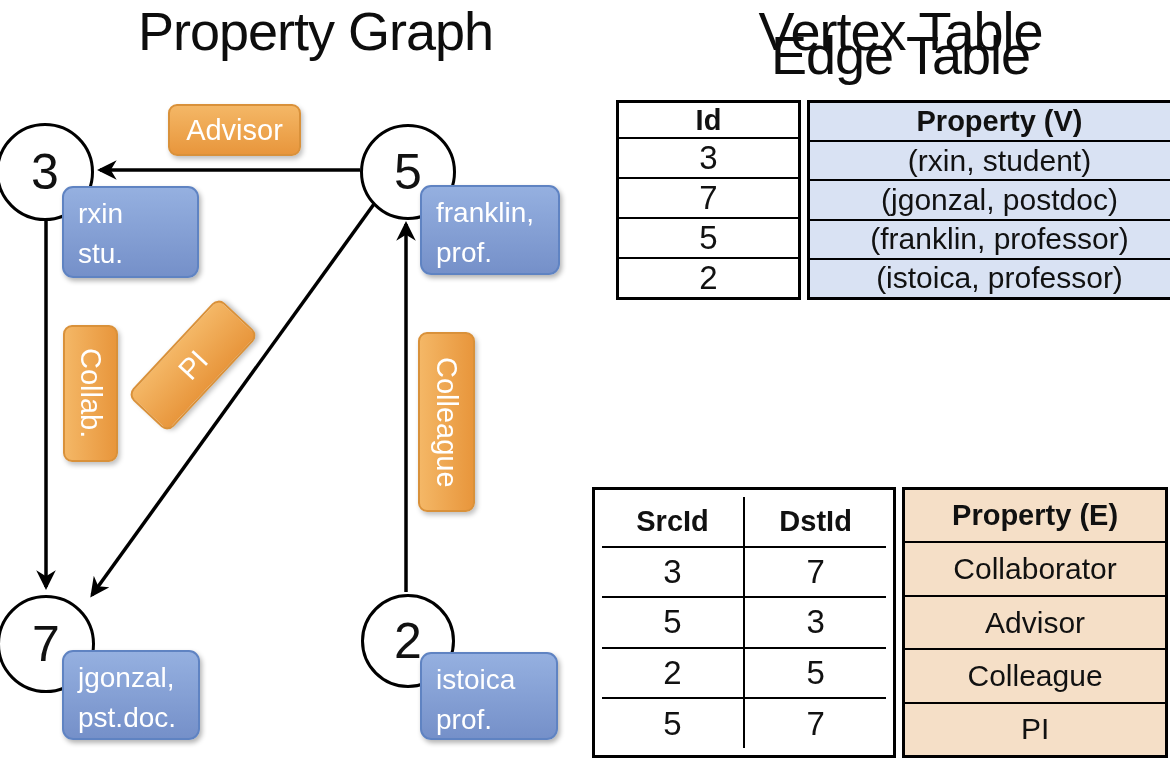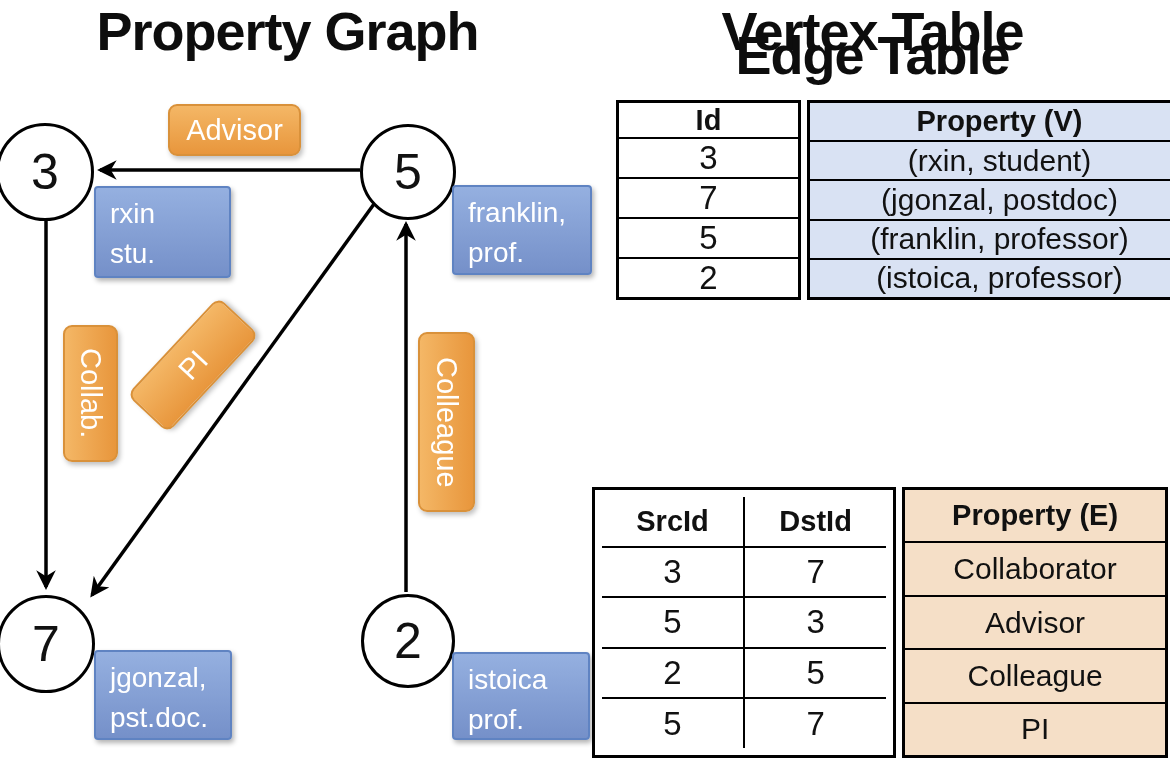--- a/index.html
+++ b/index.html
@@ -1,38 +1,38 @@
 <!DOCTYPE html>
 <html><head>
 <meta charset="utf-8">
 <style>
   html,body{margin:0;padding:0;background:#fff;width:1170px;height:760px;overflow:hidden;
     font-family:"Liberation Sans", sans-serif;color:#111;}
   .canvas{position:relative;width:1170px;height:760px;background:#fff;}
 
   
-  .big-title{position:absolute;margin:0;font-weight:700;font-size:54px;color:#0d0d0d;
-    text-align:center;letter-spacing:-1px;white-space:nowrap;}
+  .big-title{position:absolute;margin:0;font-weight:400;font-size:54px;color:#0d0d0d;
+    text-align:center;letter-spacing:-1px;white-space:nowrap;padding-left:28px;}
   #graph-title{left:0;top:10;width:575px;}
   #vertex-title{left:585px;top:16;width:575px;}
   #edge-title{left:585px;top:400;width:575px;margin-top:24px;}
 
   
   #edge-svg{position:absolute;left:0;top:0;width:585px;height:760px;}
   .node{position:absolute;border:3px solid #000;border-radius:50%;background:#fff;
     display:flex;align-items:center;justify-content:center;font-size:50px;font-weight:300;}
   #node-3{left:-4px;top:123px;width:92px;height:92px;}
   #node-5{left:360px;top:124px;width:90px;height:90px;}
   #node-7{left:-3px;top:595px;width:92px;height:92px;}
   #node-2{left:361px;top:594px;width:88px;height:88px;}
 
-  .vbox{position:absolute;border-radius:4px;border:2px solid #5f83c2;
+  .vbox{position:absolute;border-radius:11px;border:2px solid #5f83c2;
     background:linear-gradient(to bottom,#95b0e0,#7590c9);
     box-shadow:2px 3px 5px rgba(0,0,0,.30);
-    color:#fff;font-size:28px;line-height:40px;padding:6px 0 0 14px;box-sizing:border-box;margin-left:32px;}
+    color:#fff;font-size:28px;line-height:40px;padding:6px 0 0 14px;box-sizing:border-box;}
   #vbox-3{left:62px;top:186px;width:137px;height:92px;}
   #vbox-5{left:420px;top:185px;width:140px;height:90px;}
   #vbox-7{left:62px;top:650px;width:138px;height:90px;}
   #vbox-2{left:420px;top:652px;width:138px;height:88px;}
 
   .elabel{position:absolute;border-radius:9px;border:2px solid #d9913a;
     background:linear-gradient(to bottom,#f4b766,#e8963c);
     box-shadow:2px 3px 5px rgba(0,0,0,.25);
     color:#fff;font-size:29px;display:flex;align-items:center;justify-content:center;
     box-sizing:border-box;}

